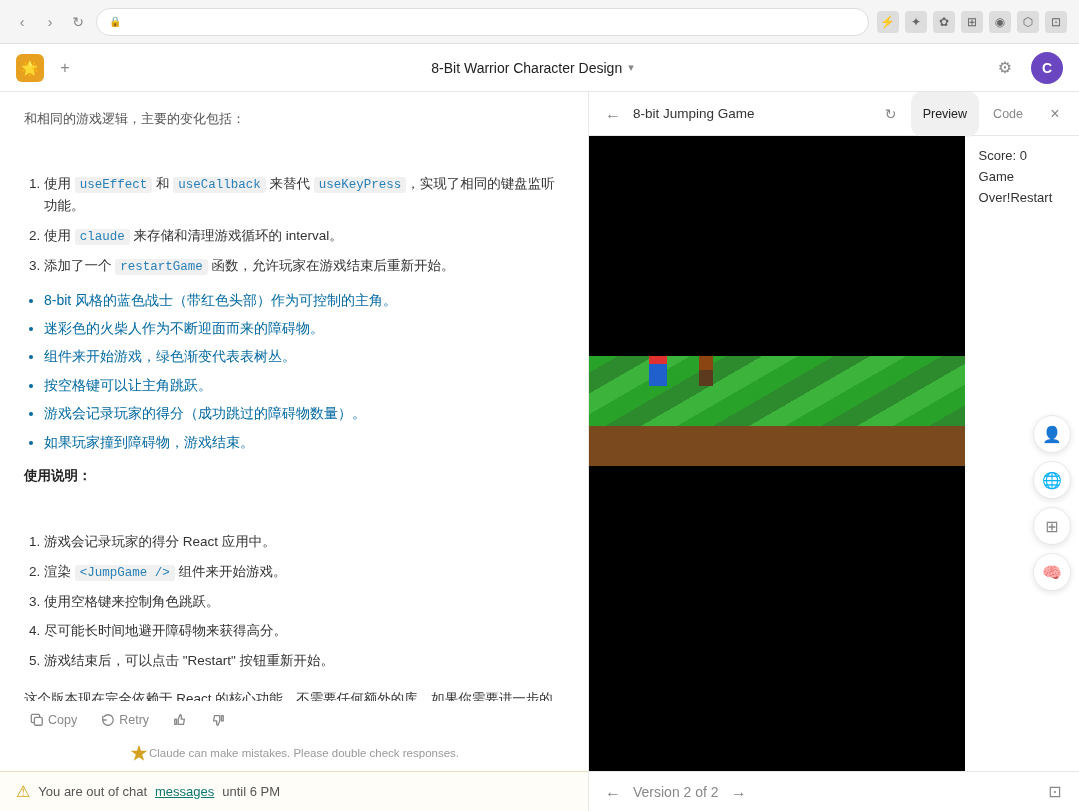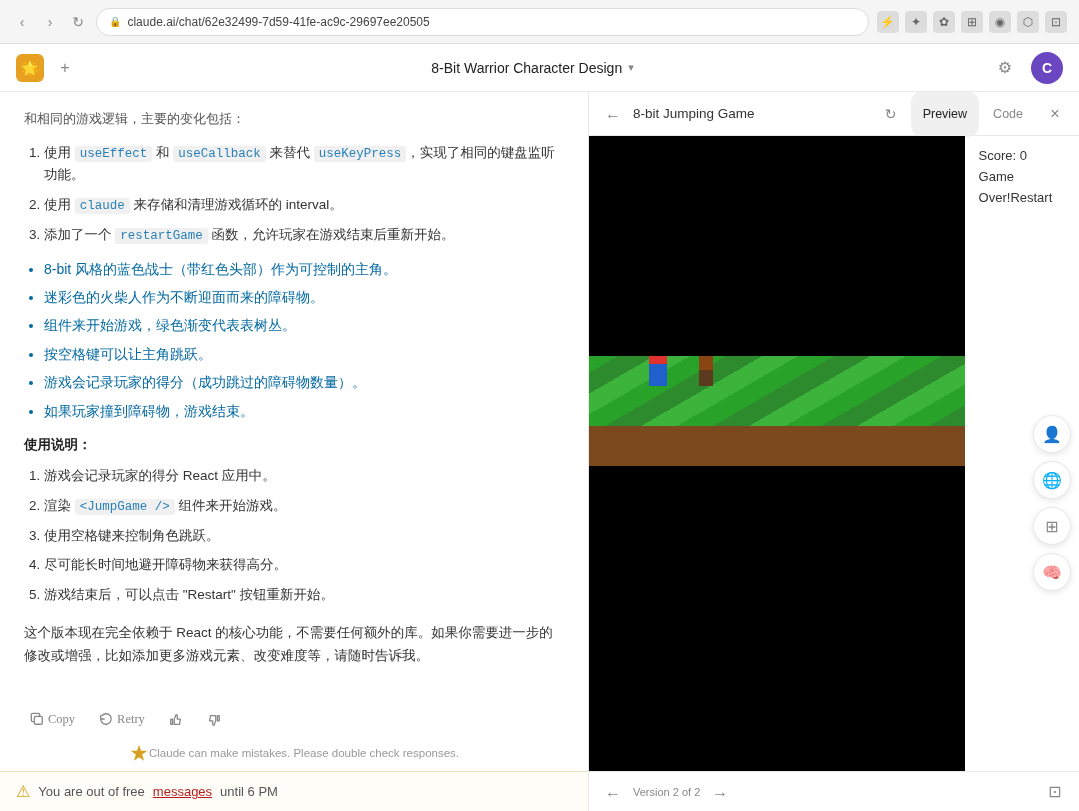--- a/index.html
+++ b/index.html
@@ -131,26 +131,26 @@
     .chat-message {
       font-size: 14px;
       line-height: 1.7;
       color: #222;
       max-width: 540px;
     }
 
     .chat-intro-text {
       font-size: 13px;
       color: #555;
-      margin-bottom: 12px;
     }
 
     ol.main-list {
       padding-left: 20px;
       margin-bottom: 12px;
+      margin-top: 43px;
     }
     ol.main-list li {
       margin-bottom: 8px;
       font-size: 13.5px;
       line-height: 1.6;
       color: #333;
     }
 
     .code-inline {
       background: #f0f0f0;
@@ -197,26 +197,25 @@
     
     .message-actions {
       display: flex;
       align-items: center;
       gap: 12px;
       padding: 8px 24px;
       border-top: none;
       flex-shrink: 0;
     }
     .action-btn {
-      display: flex; gap: 4px;
+      display: flex; align-items: center; gap: 4px;
       background: none; border: none;
       color: #888; font-size: 12.5px; cursor: pointer;
       padding: 4px 6px;
       border-radius: 4px;
-      font-family: Liberation Serif, serif;
     }
     .action-btn svg { width: 14px; height: 14px; }
 
     
     .chat-bottom {
       flex-shrink: 0;
     }
 
     .bottom-disclaimer-row {
       display: flex;
@@ -236,21 +235,21 @@
       display: flex;
       align-items: center;
       justify-content: space-between;
       flex-shrink: 0;
     }
     .free-tier-left {
       display: flex; align-items: center; gap: 8px;
       font-size: 13px; color: #555;
     }
     .warning-icon { color: #d4a017; font-size: 16px; }
-    .messages-link { color: #b91c1c; text-decoration: underline; text-align: center; }
+    .messages-link { color: #0f766e; text-decoration: underline; text-align: center; }
     .subscribe-btn {
       background: #7c5cbf;
       color: white;
       border: none;
       border-radius: 6px;
       padding: 8px 16px;
       font-size: 13px;
       font-weight: 500;
       cursor: pointer;
     }
@@ -423,21 +422,21 @@
       gap: 8px;
       flex-shrink: 0;
     }
     .panel-nav-btn {
       background: none; border: none;
       color: #888; cursor: pointer; font-size: 16px;
       width: 24px; height: 24px;
       display: flex; align-items: center; justify-content: center;
     }
     .panel-version-text {
-      font-size: 11px;
+      font-size: 14px;
       color: #888;
     }
     .panel-nav-spacer { flex: 1; }
     .panel-expand-btn {
       background: none; border: none;
       color: #888; cursor: pointer; font-size: 16px;
       width: 24px; height: 24px;
       display: flex; align-items: center; justify-content: center;
     }
 
@@ -463,21 +462,20 @@
   </style>
 </head>
 <body>
 
 <div class="browser-bar">
   <button class="browser-nav-btn">‹</button>
   <button class="browser-nav-btn">›</button>
   <button class="browser-nav-btn">↻</button>
   <div class="browser-address-bar">
     <span class="lock-icon">🔒</span>
-    <span>claude.ai/chat/62e32499-7d59-41fe-ac9c-29697ee20505</span>
   </div>
   <div class="browser-toolbar-icons">
     <div class="browser-toolbar-icon">⚡</div>
     <div class="browser-toolbar-icon">✦</div>
     <div class="browser-toolbar-icon">✿</div>
     <div class="browser-toolbar-icon">⊞</div>
     <div class="browser-toolbar-icon">◉</div>
     <div class="browser-toolbar-icon">⬡</div>
     <div class="browser-toolbar-icon">⊡</div>
   </div>
@@ -584,21 +582,21 @@
         <svg width="20" height="20" viewBox="0 0 24 24" fill="#d4a020">
           <path d="M12 2l2.4 7.4H22l-6.2 4.5 2.4 7.4L12 17l-6.2 4.3 2.4-7.4L2 9.4h7.6z"></path>
         </svg>
         <span>Claude can make mistakes. Please double check responses.</span>
       </div>
     </div>
 
     <div class="free-tier-warning">
       <div class="free-tier-left">
         <span class="warning-icon">⚠</span>
-        <span>You are out of free</span>
+        <span>You are out of chat</span>
         <a class="messages-link" href="#">messages</a>
         <span>until 6 PM</span>
       </div>
     </div>
   </div>
 
   <div class="right-panel">
 
     <div class="right-panel-header">
       <button class="panel-back-btn">

